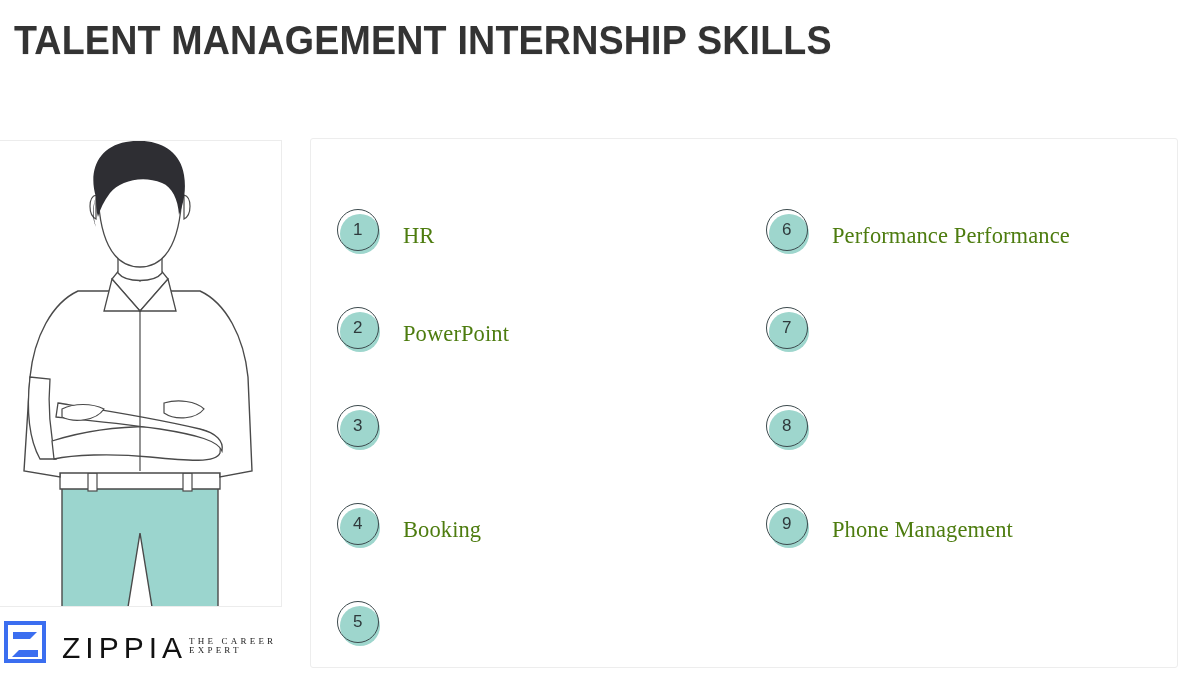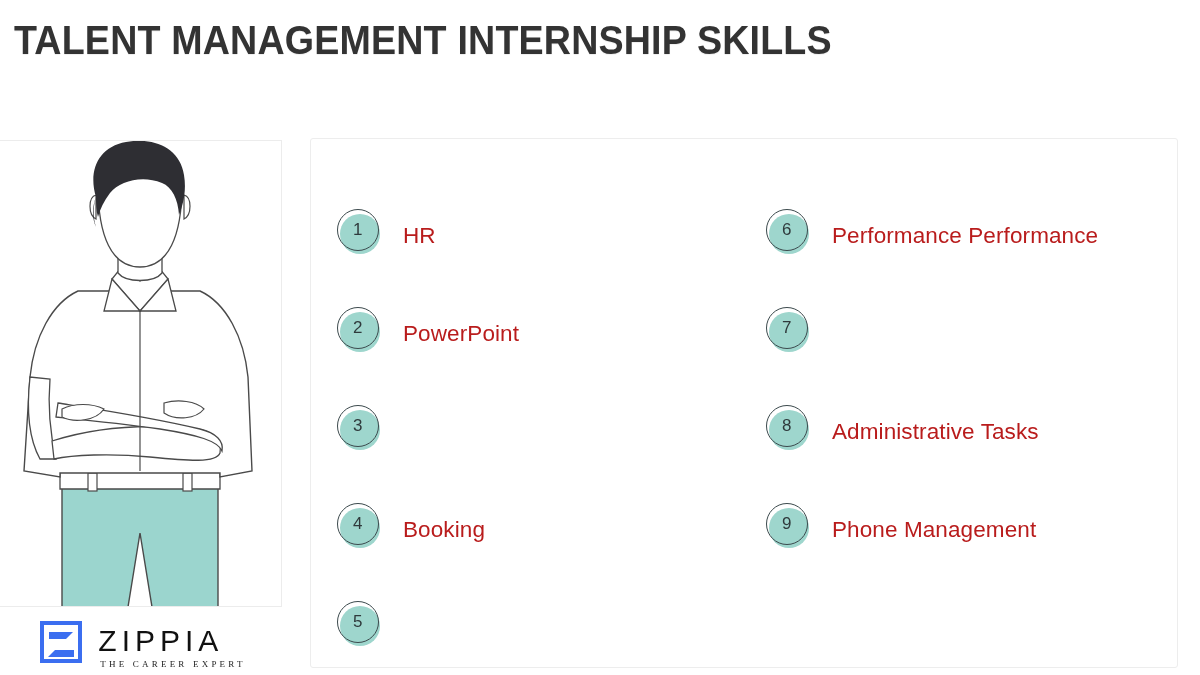--- a/index.html
+++ b/index.html
@@ -45,21 +45,21 @@
     left:0px; top:608px;
     width:282px; height:67px;
     background:#ffffff;
     display:flex;
     align-items:center;
     justify-content:center;
     gap:12px;
   }
   #zippia-mark{flex:0 0 auto;}
   #zippia-wordmark-wrap{
-    display:flex;flex-direction:column;align-items:flex-start;
+    display:flex;flex-direction:row;align-items:flex-start;
     line-height:1;
     margin-top:12px;
   }
   #zippia-wordmark{
     font-family:"Liberation Sans", sans-serif;
     font-size:30px;
     font-weight:400;
     letter-spacing:5px;
     color:#111111;
   }
@@ -121,23 +121,23 @@
     position:absolute;
     left:0;top:0;
     width:42px;height:42px;
     display:flex;align-items:center;justify-content:center;
     font-family:"Liberation Sans", sans-serif;
     font-size:17px;
     color:#2f3a3c;
     letter-spacing:0.3px;
   }
   .skill-label{
-    font-family:Liberation Sans, sans-serif;
+    font-family:Liberation Serif, serif;
     font-size:22.5px;
-    color:#b91c1c;
+    color:#4d7c0f;
     white-space:nowrap;
     letter-spacing:0.1px;
     margin-top:8px;
   }
 </style>
 </head>
 <body>
 
 <div id="page-title">TALENT MANAGEMENT INTERNSHIP SKILLS</div>
 
@@ -277,21 +277,20 @@
         <div class="badge-num">7</div>
       </div>
     </div>
 
     <div class="skill-item">
       <div class="badge">
         <div class="badge-fill"></div>
         <div class="badge-ring"></div>
         <div class="badge-num">8</div>
       </div>
-      <div class="skill-label">Administrative Tasks</div>
     </div>
 
     <div class="skill-item">
       <div class="badge">
         <div class="badge-fill"></div>
         <div class="badge-ring"></div>
         <div class="badge-num">9</div>
       </div>
       <div class="skill-label">Phone Management</div>
     </div>

